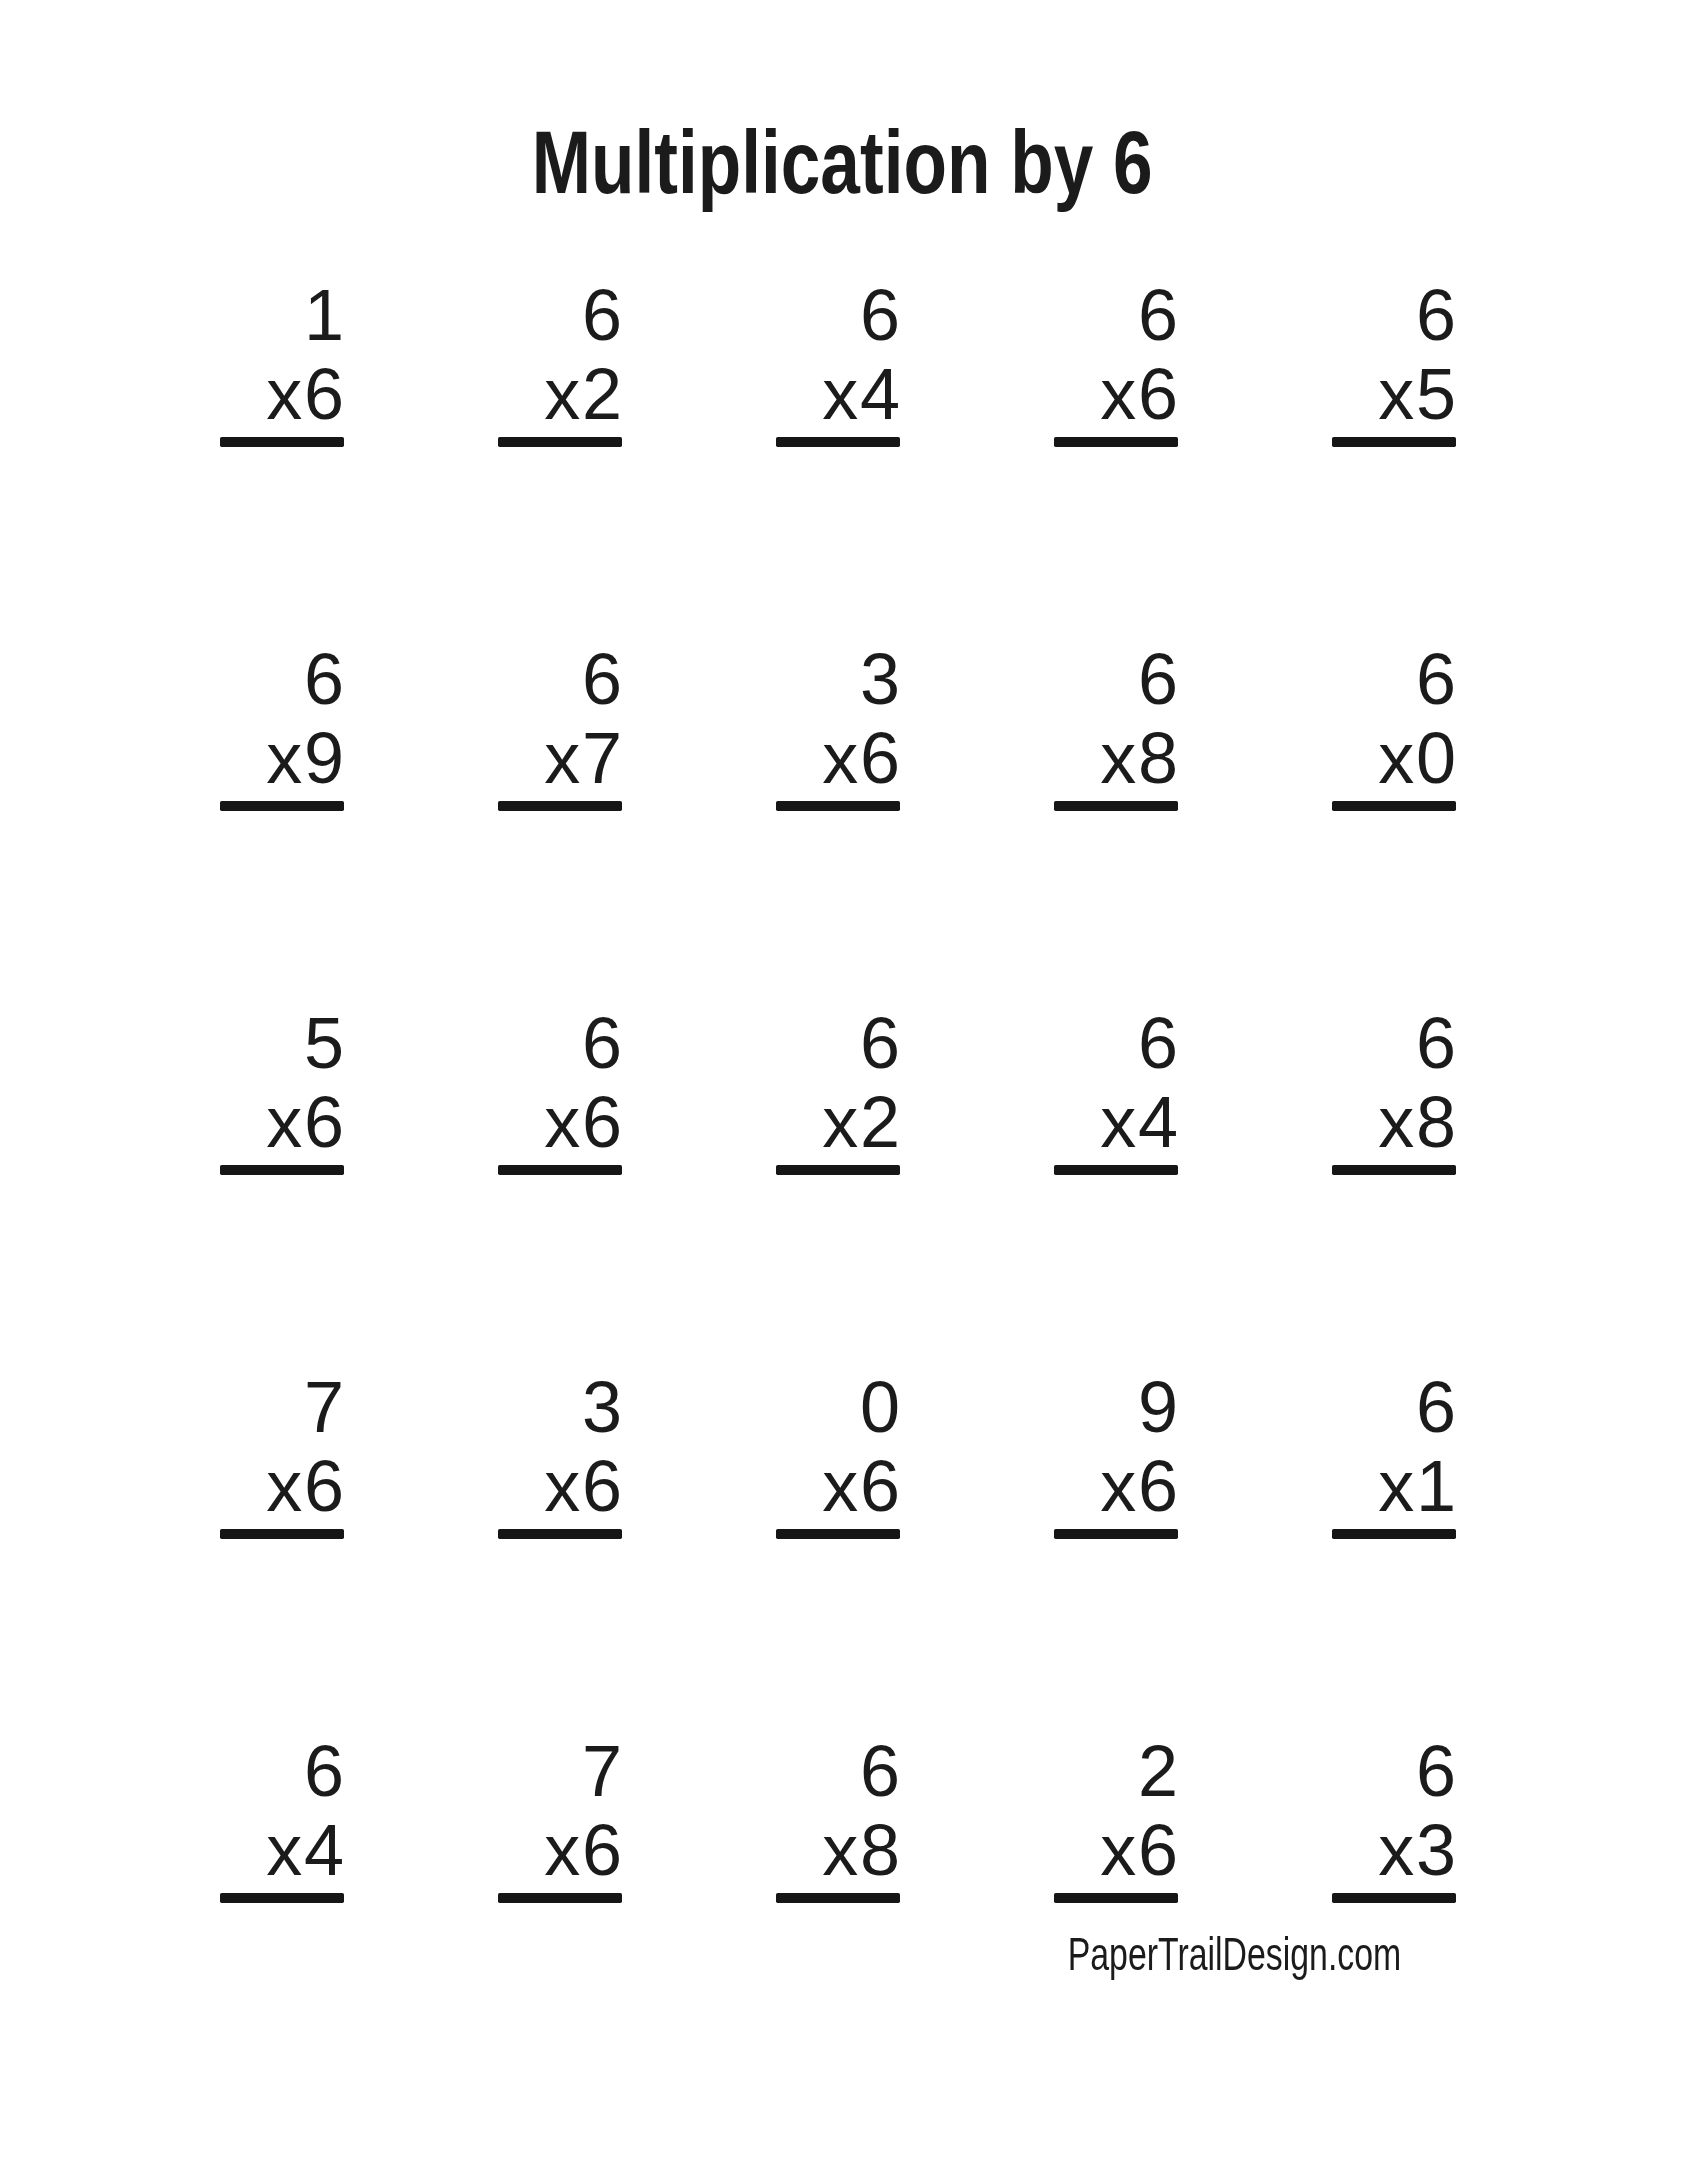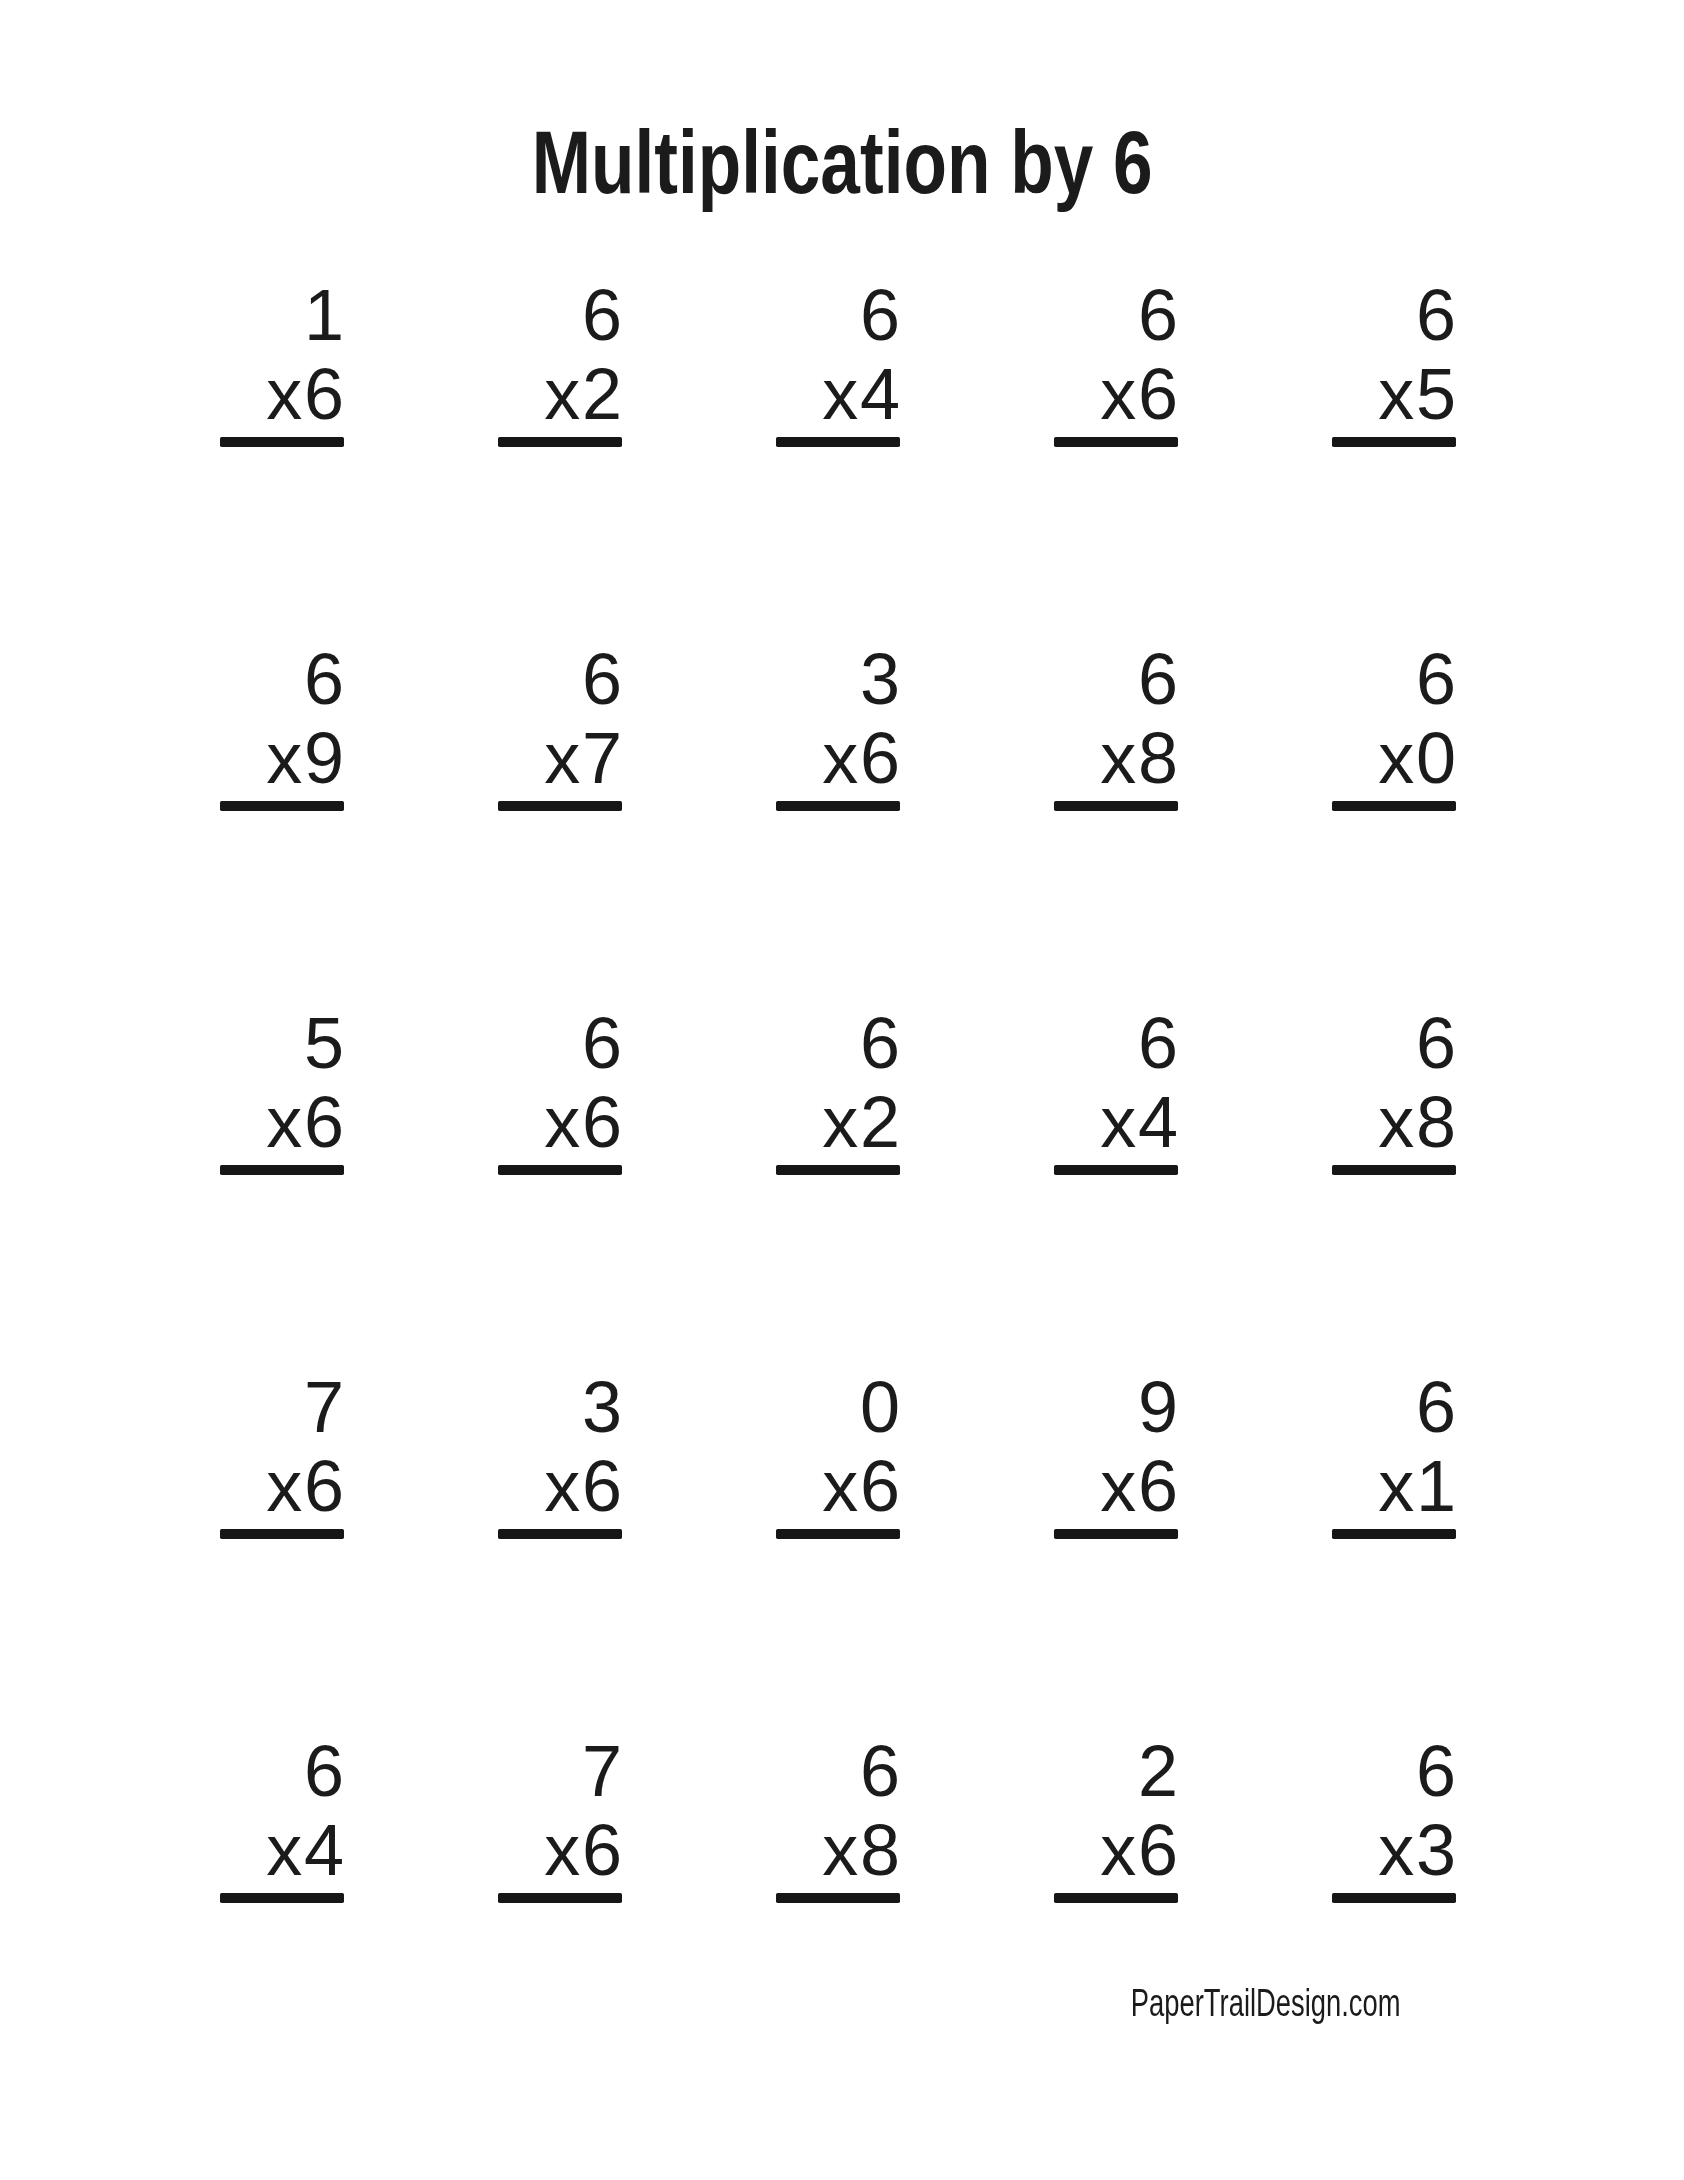--- a/index.html
+++ b/index.html
@@ -65,23 +65,23 @@
     display: block;
     height: 10.2px;
     width: 124px;
     margin-left: auto;
     margin-top: 2.6px;
     background: #161616;
     border-radius: 1.7px;
   }
   .footer {
     position: absolute;
-    top: 1982px;
+    top: 1926px;
     right: 284px;
-    font-size: 38px;
+    font-size: 47px;
     font-weight: 400;
     white-space: nowrap;
   }
   .footer .squeeze-r {
     display: inline-block;
     transform: scaleX(0.72);
     transform-origin: 100% 50%;
   }
 </style>
 </head>

